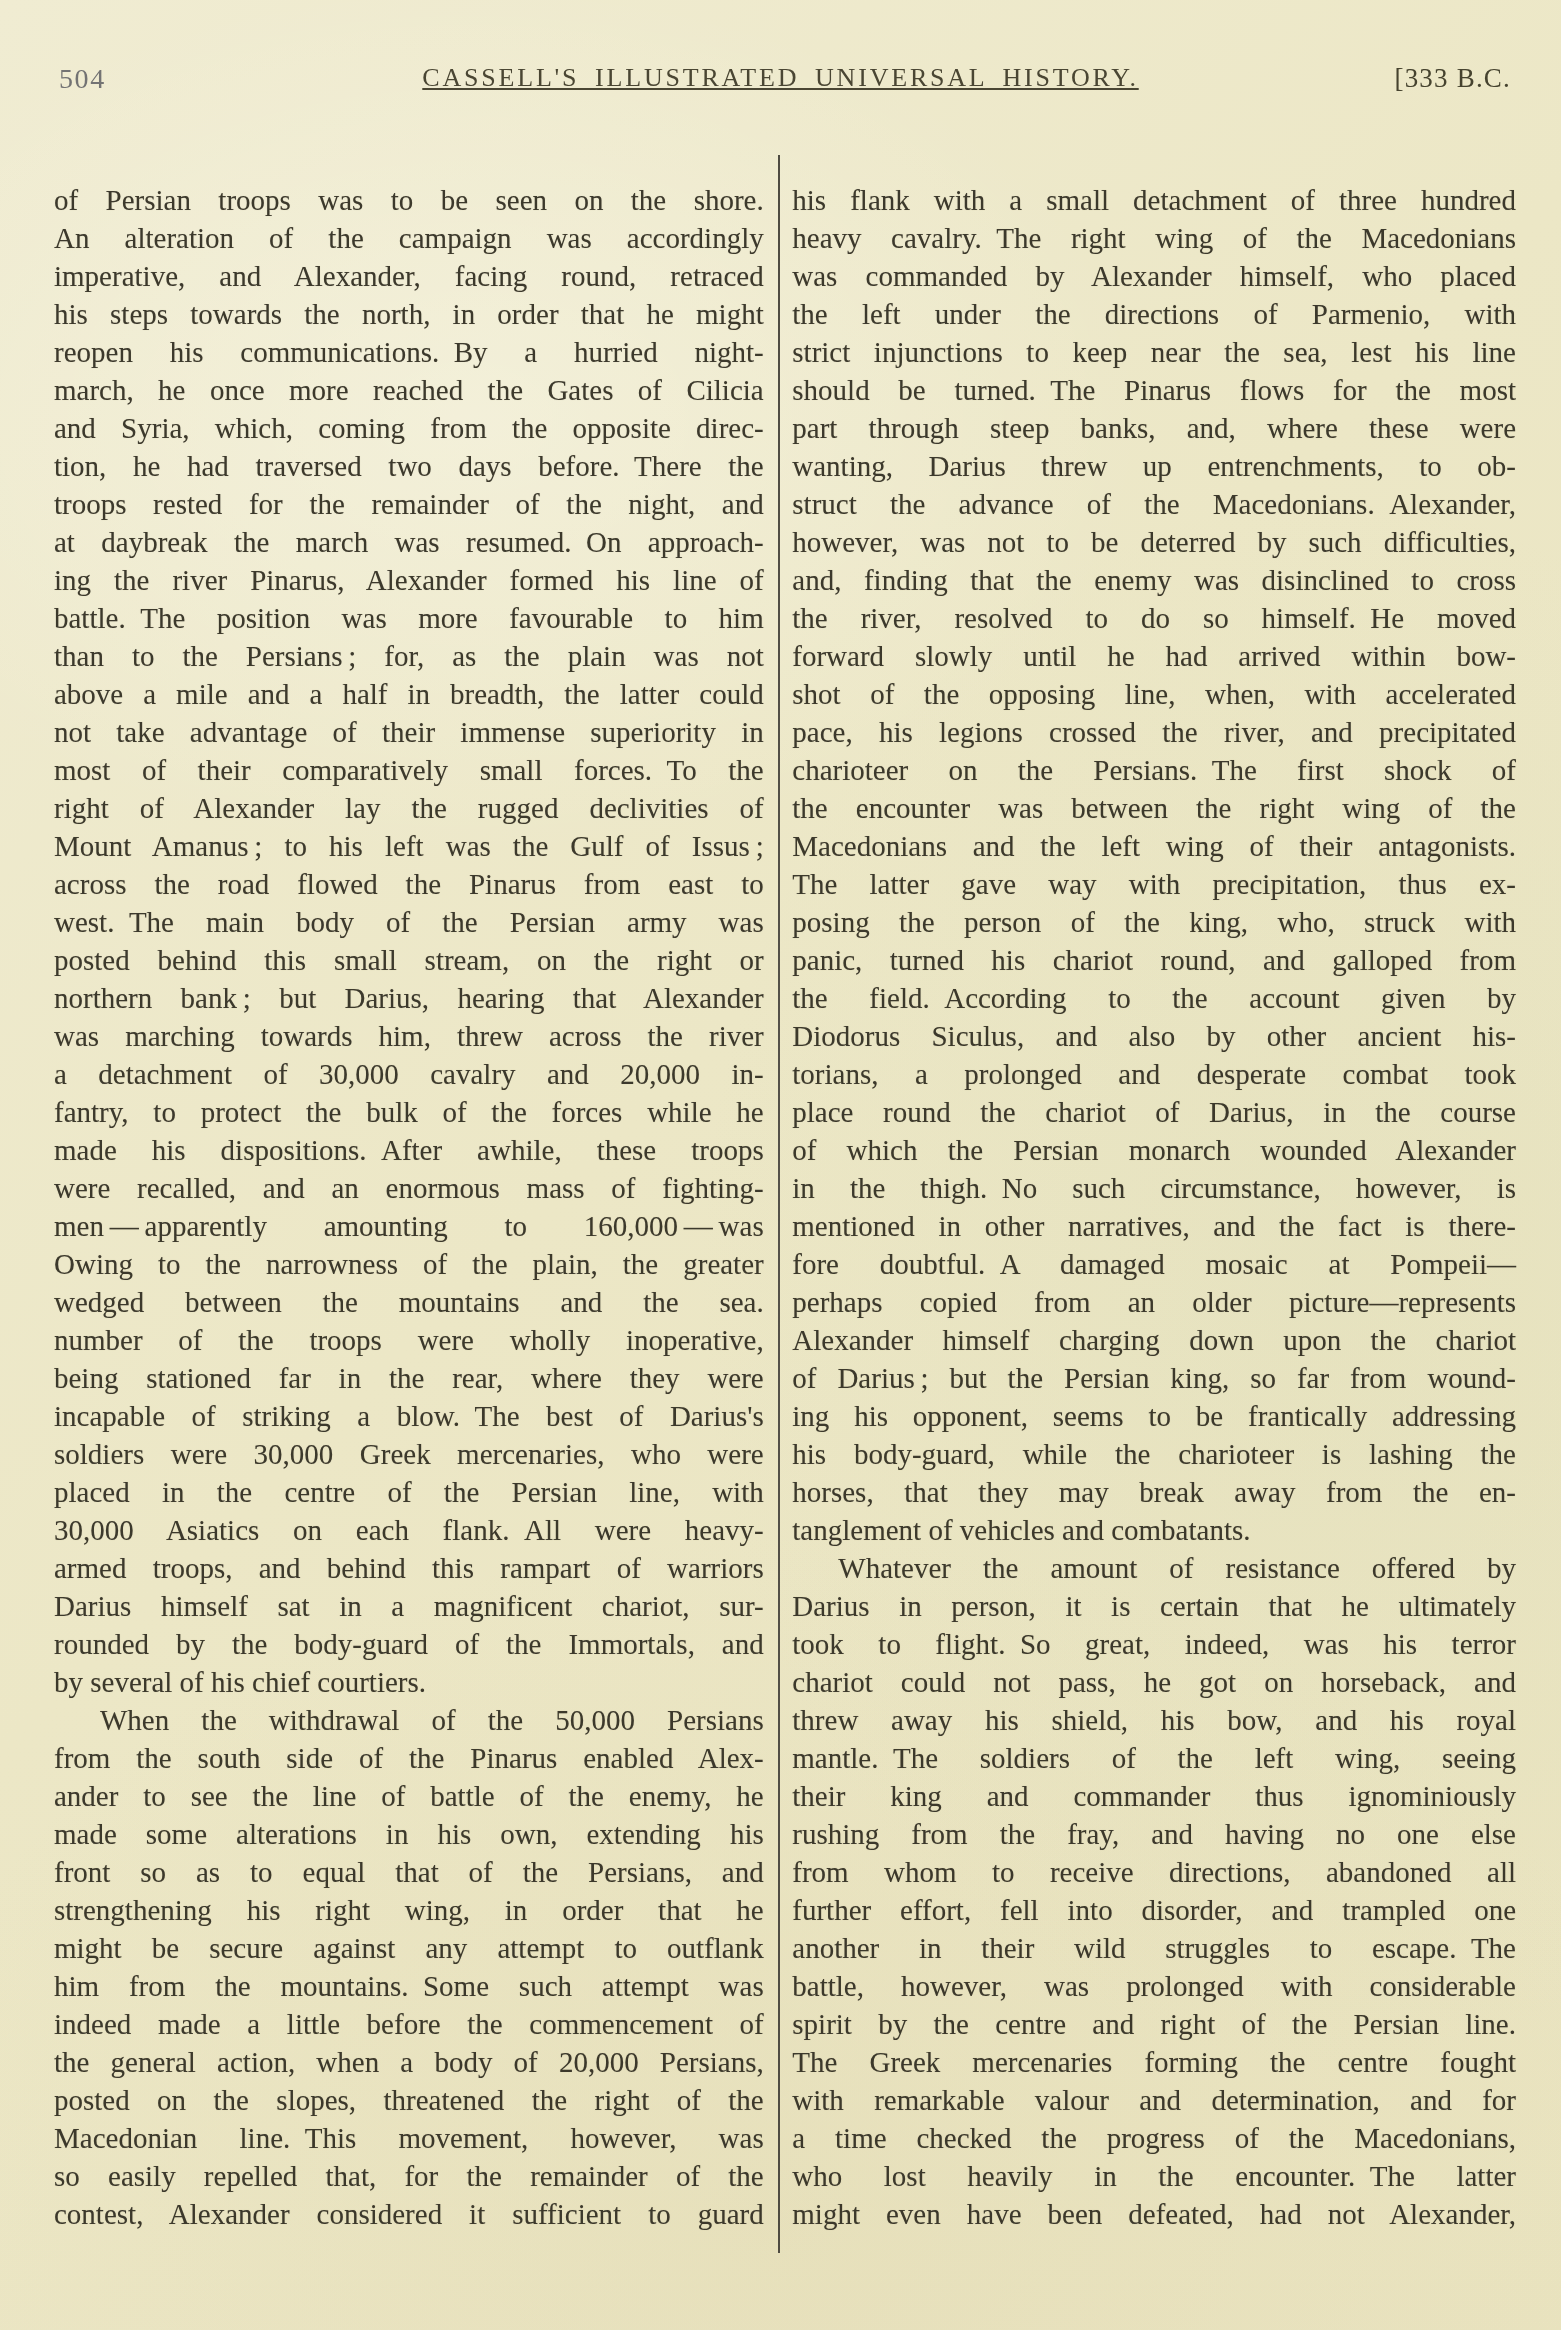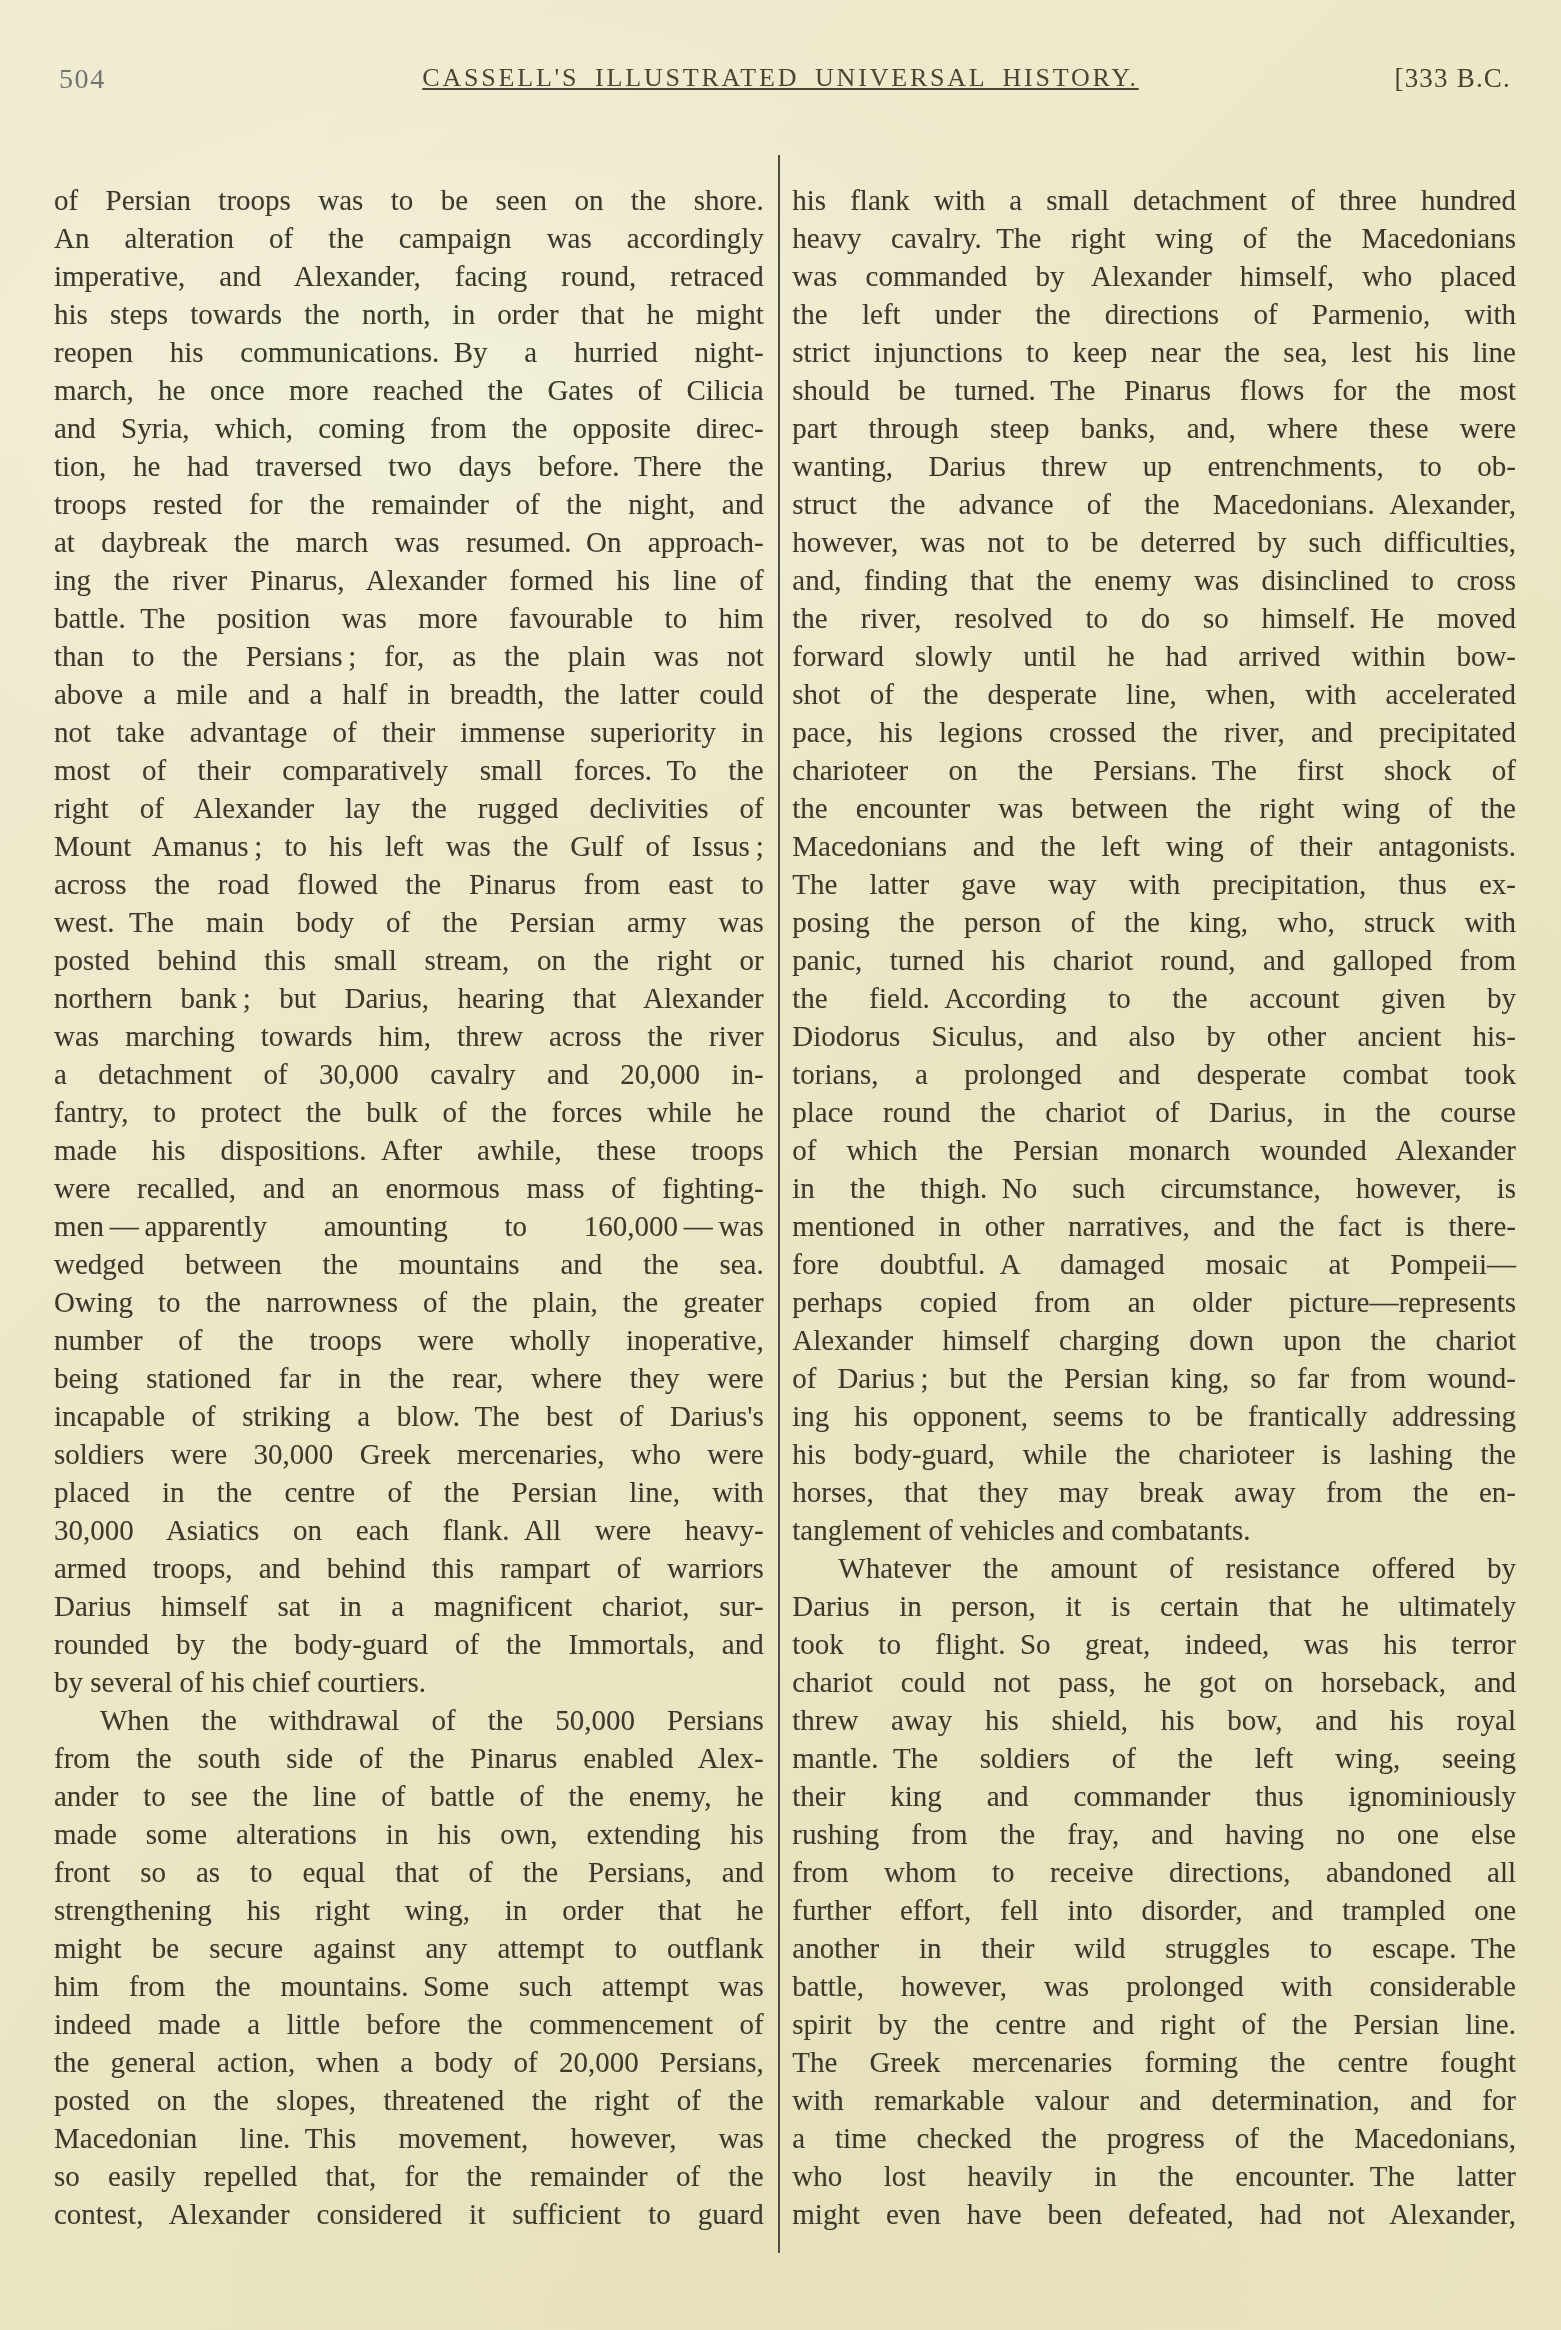--- a/index.html
+++ b/index.html
@@ -91,22 +91,22 @@
         <div class="text-line">across the road flowed the Pinarus from east to</div>
         <div class="text-line">west. The main body of the Persian army was</div>
         <div class="text-line">posted behind this small stream, on the right or</div>
         <div class="text-line">northern bank ; but Darius, hearing that Alexander</div>
         <div class="text-line">was marching towards him, threw across the river</div>
         <div class="text-line">a detachment of 30,000 cavalry and 20,000 in-</div>
         <div class="text-line">fantry, to protect the bulk of the forces while he</div>
         <div class="text-line">made his dispositions. After awhile, these troops</div>
         <div class="text-line">were recalled, and an enormous mass of fighting-</div>
         <div class="text-line">men — apparently amounting to 160,000 — was</div>
+        <div class="text-line">Owing to the narrowness of the plain, the greater</div>
         <div class="text-line">wedged between the mountains and the sea.</div>
-        <div class="text-line">Owing to the narrowness of the plain, the greater</div>
         <div class="text-line">number of the troops were wholly inoperative,</div>
         <div class="text-line">being stationed far in the rear, where they were</div>
         <div class="text-line">incapable of striking a blow. The best of Darius's</div>
         <div class="text-line">soldiers were 30,000 Greek mercenaries, who were</div>
         <div class="text-line">placed in the centre of the Persian line, with</div>
         <div class="text-line">30,000 Asiatics on each flank. All were heavy-</div>
         <div class="text-line">armed troops, and behind this rampart of warriors</div>
         <div class="text-line">Darius himself sat in a magnificent chariot, sur-</div>
         <div class="text-line">rounded by the body-guard of the Immortals, and</div>
         <div class="text-line end">by several of his chief courtiers.</div>
@@ -133,21 +133,21 @@
         <div class="text-line">the left under the directions of Parmenio, with</div>
         <div class="text-line">strict injunctions to keep near the sea, lest his line</div>
         <div class="text-line">should be turned. The Pinarus flows for the most</div>
         <div class="text-line">part through steep banks, and, where these were</div>
         <div class="text-line">wanting, Darius threw up entrenchments, to ob-</div>
         <div class="text-line">struct the advance of the Macedonians. Alexander,</div>
         <div class="text-line">however, was not to be deterred by such difficulties,</div>
         <div class="text-line">and, finding that the enemy was disinclined to cross</div>
         <div class="text-line">the river, resolved to do so himself. He moved</div>
         <div class="text-line">forward slowly until he had arrived within bow-</div>
-        <div class="text-line">shot of the desperate line, when, with accelerated</div>
+        <div class="text-line">shot of the opposing line, when, with accelerated</div>
         <div class="text-line">pace, his legions crossed the river, and precipitated</div>
         <div class="text-line">charioteer on the Persians. The first shock of</div>
         <div class="text-line">the encounter was between the right wing of the</div>
         <div class="text-line">Macedonians and the left wing of their antagonists.</div>
         <div class="text-line">The latter gave way with precipitation, thus ex-</div>
         <div class="text-line">posing the person of the king, who, struck with</div>
         <div class="text-line">panic, turned his chariot round, and galloped from</div>
         <div class="text-line">the field. According to the account given by</div>
         <div class="text-line">Diodorus Siculus, and also by other ancient his-</div>
         <div class="text-line">torians, a prolonged and desperate combat took</div>

